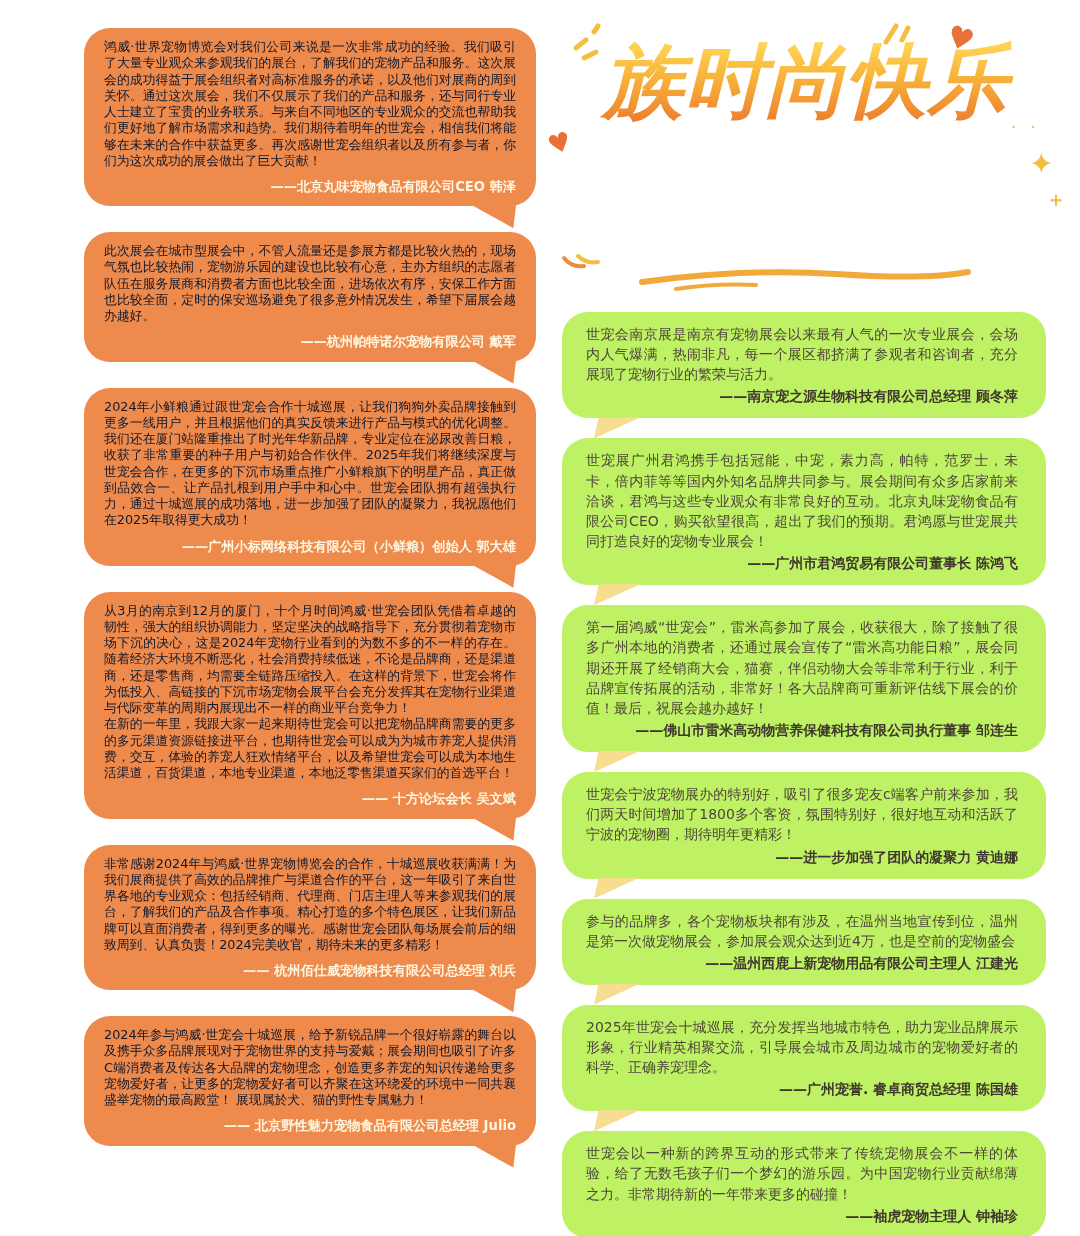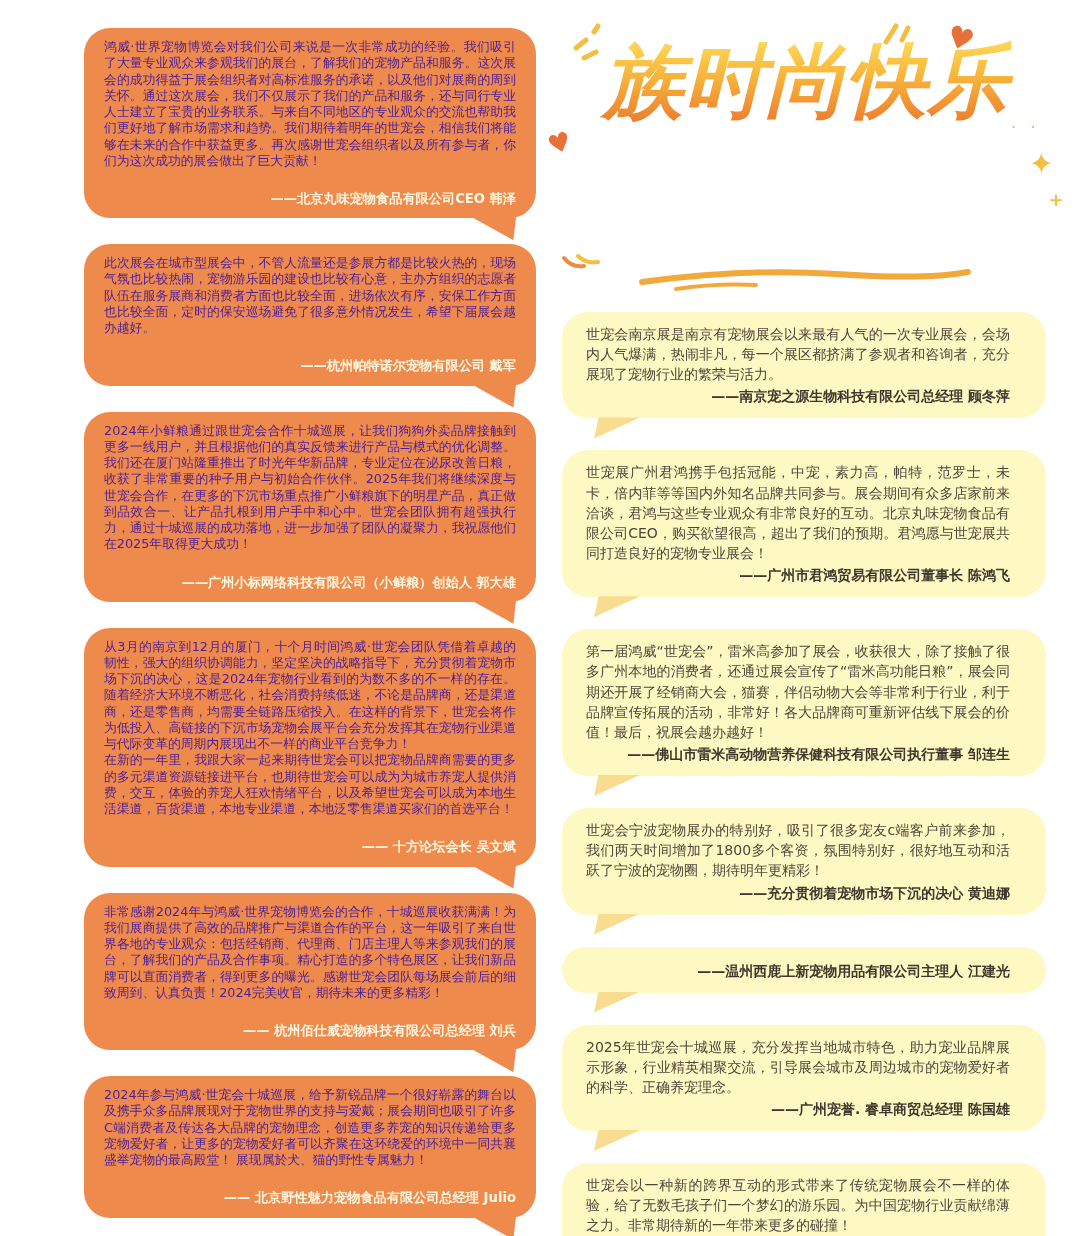--- a/index.html
+++ b/index.html
@@ -17,28 +17,28 @@
 
   
   .bubble { position:relative; border-radius:26px; }
   .bubble .body {
     white-space:pre-line; text-align:justify;
     word-break:break-all;
   }
   .bubble .attr { text-align:right; font-weight:bold; }
 
   .orange.bubble { background:#EF8A4D; margin-bottom:26px; padding:11px 20px 10px 20px; }
-  .orange .body { color:#4c1d95; font-size:12.8px; line-height:1.27; }
-  .orange .attr { color:#FFF6E0; font-size:13.2px; line-height:1.45; margin-top:20px; }
+  .orange .body { color:#0f172a; font-size:12.8px; line-height:1.27; }
+  .orange .attr { color:#FFF6E0; font-size:13.2px; line-height:1.45; margin-top:8px; }
   .orange .tail {
     position:absolute; right:20px; bottom:-22px; width:44px; height:23px;
     background:#EF8A4D; clip-path:polygon(0 0,100% 0,94% 100%);
   }
 
-  .yellow.bubble { background:#fef9c3; margin-bottom:32px; padding:12px 36px 11px 24px; }
+  .yellow.bubble { background:#bef264; margin-bottom:20px; padding:12px 28px 11px 24px; }
   .yellow .body { color:#4E453A; font-size:14px; line-height:1.44; }
   .yellow .attr { color:#3F372D; font-size:14px; line-height:1.5; margin-top:2px; }
   .yellow .tail {
     position:absolute; left:32px; bottom:-20px; width:46px; height:21px;
     background:#F8DC8F; clip-path:polygon(10% 0,100% 0,0 100%);
   }
 
   
   .title-art { position:absolute; left:576px; top:38px; width:460px; height:230px; }
   .title-line {
@@ -148,24 +148,25 @@
       <p class="attr">——广州市君鸿贸易有限公司董事长  陈鸿飞</p>
       <span class="tail"></span>
     </div>
     <div class="bubble yellow">
       <p class="body">第一届鸿威“世宠会”，雷米高参加了展会，收获很大，除了接触了很多广州本地的消费者，还通过展会宣传了“雷米高功能日粮”，展会同期还开展了经销商大会，猫赛，伴侣动物大会等非常利于行业，利于品牌宣传拓展的活动，非常好！各大品牌商可重新评估线下展会的价值！最后，祝展会越办越好！</p>
       <p class="attr">——佛山市雷米高动物营养保健科技有限公司执行董事  邹连生</p>
       <span class="tail"></span>
     </div>
     <div class="bubble yellow">
       <p class="body">世宠会宁波宠物展办的特别好，吸引了很多宠友c端客户前来参加，我们两天时间增加了1800多个客资，氛围特别好，很好地互动和活跃了宁波的宠物圈，期待明年更精彩！</p>
-      <p class="attr">——充分贯彻着宠物市场下沉的决心  黄迪娜</p>
+      <p class="attr">——进一步加强了团队的凝聚力  黄迪娜</p>
       <span class="tail"></span>
     </div>
     <div class="bubble yellow">
+      <p class="body">参与的品牌多，各个宠物板块都有涉及，在温州当地宣传到位，温州是第一次做宠物展会，参加展会观众达到近4万，也是空前的宠物盛会</p>
       <p class="attr">——温州西鹿上新宠物用品有限公司主理人  江建光</p>
       <span class="tail"></span>
     </div>
     <div class="bubble yellow">
       <p class="body">2025年世宠会十城巡展，充分发挥当地城市特色，助力宠业品牌展示形象，行业精英相聚交流，引导展会城市及周边城市的宠物爱好者的科学、正确养宠理念。</p>
       <p class="attr">——广州宠誉. 睿卓商贸总经理  陈国雄</p>
       <span class="tail"></span>
     </div>
     <div class="bubble yellow">
       <p class="body">世宠会以一种新的跨界互动的形式带来了传统宠物展会不一样的体验，给了无数毛孩子们一个梦幻的游乐园。为中国宠物行业贡献绵薄之力。非常期待新的一年带来更多的碰撞！</p>

